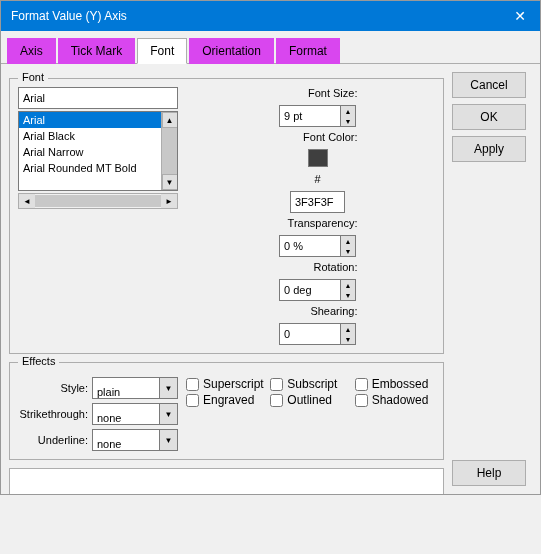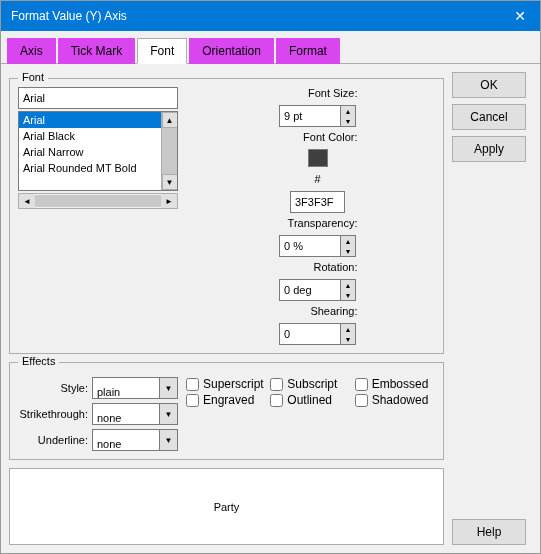--- a/index.html
+++ b/index.html
@@ -1,19 +1,19 @@
 <!DOCTYPE html>
 <html><head>
   <meta charset="utf-8">
   <style>
     * { box-sizing: border-box; margin: 0; padding: 0; font-family: 'Segoe UI', Arial, sans-serif; font-size: 12px; }
     body { background: #f0f0f0; }
     .dialog {
       width: 541px;
-      height: 554px;
+      height: 495px;
       background: #f0f0f0;
       border: 1px solid #999;
       box-shadow: 2px 2px 8px rgba(0,0,0,0.3);
       display: flex;
       flex-direction: column;
       position: relative;
     }
     .title-bar {
       background: #0078d7;
       color: white;
@@ -505,20 +505,20 @@
         </div>
       </div>
 
       <div class="preview-box">
         <span class="preview-text">Party</span>
       </div>
 
     </div>
 
     <div class="right-panel">
+      <button class="btn">Cancel</button>
       <button class="btn primary">OK</button>
-      <button class="btn">Cancel</button>
       <button class="btn">Apply</button>
       <div class="btn-spacer"></div>
       <button class="btn">Help</button>
     </div>
   </div>
 </div>
 
 </body></html>

